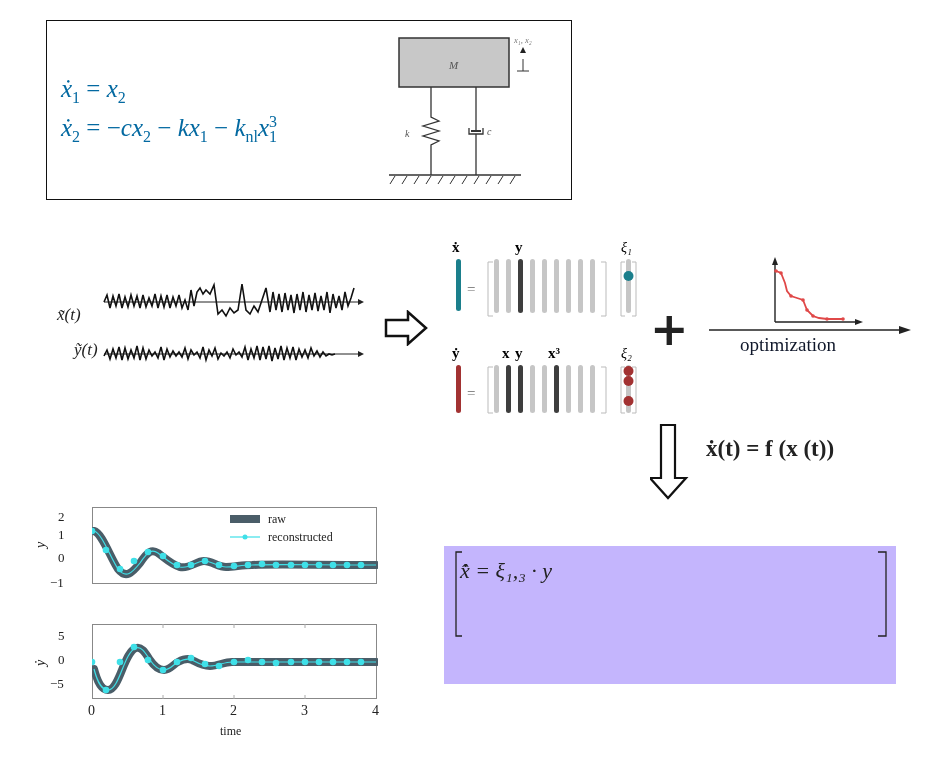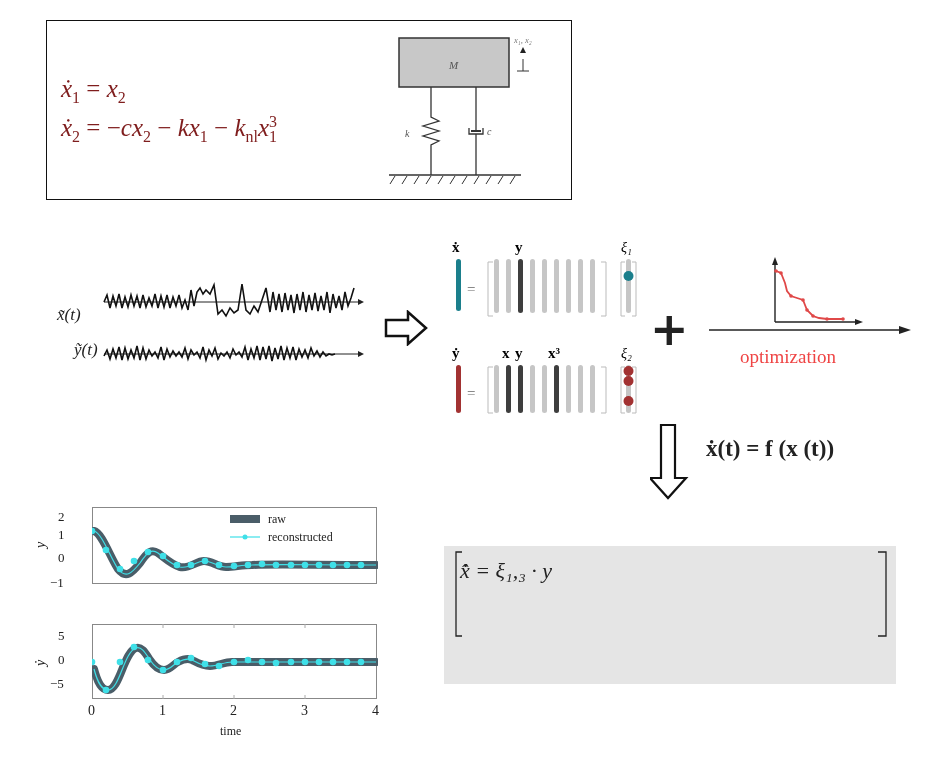--- a/index.html
+++ b/index.html
@@ -2,22 +2,22 @@
 <html><head>
 <meta charset="utf-8">
 <style>
   html, body { margin: 0; padding: 0; background: #ffffff; }
   body { width: 948px; height: 760px; position: relative; overflow: hidden;
          font-family: "DejaVu Serif", "Liberation Serif", serif; color: #222; }
   .abs { position: absolute; }
   .serif { font-family: "Liberation Serif", "DejaVu Serif", serif; }
   .ital { font-style: italic; }
   .sys-box { left: 46px; top: 20px; width: 526px; height: 180px; border: 1.5px solid #111; background: #fff; box-sizing: border-box; }
-  .eq-line { font-size: 25px; white-space: nowrap; color: #7f1d1d; }
-  .recon-box { left: 444px; top: 546px; width: 452px; height: 138px; background: #e5e5e5; }
+  .eq-line { font-size: 25px; white-space: nowrap; color: #0369a1; }
+  .recon-box { left: 444px; top: 546px; width: 452px; height: 138px; background: #c4b5fd; }
   .recon-eq { font-size: 22px; white-space: nowrap; }
   .recon-caption { font-size: 22px; font-weight: bold; white-space: nowrap; letter-spacing: 0.2px; }
   svg text { font-family: "Liberation Serif", "DejaVu Serif", serif; }
 </style>
 </head>
 <body>
 
 <div class="abs sys-box">
   <div class="abs eq-line serif ital" style="left:14px; top:54px;">
     <span>ẋ</span><sub style="font-size:16px;font-style:normal">1</sub>
@@ -150,21 +150,21 @@
       <circle cx="86" cy="41" r="1.8"></circle>
     <circle cx="98" cy="45" r="1.8"></circle>
       <circle cx="102" cy="55" r="1.8"></circle>
       <circle cx="108" cy="61" r="1.8"></circle>
     <circle cx="122" cy="64" r="1.8"></circle>
       <circle cx="138" cy="64" r="1.8"></circle>
   </g>
   <line x1="4" y1="75" x2="198" y2="75" stroke="#222" stroke-width="1.5"></line>
   <polygon points="194,71 206,75 194,79" fill="#222"></polygon>
 </svg>
-<div class="abs serif" style="left:740px; top:346px; font-size:19px; color:#ef4444;">optimization</div>
+<div class="abs serif" style="left:740px; top:334px; font-size:19px; color:#0f172a;">optimization</div>
 
 <svg class="abs" style="left:650px; top:422px;" width="40" height="80">
   <polygon points="11,3 25,3 25,56 36,56 18,76 0,56 11,56" fill="#fff" stroke="#111" stroke-width="2.2" stroke-linejoin="miter"></polygon>
 </svg>
 
 <div class="abs serif" style="left:706px; top:436px; font-size:23px;font-weight:bold;">
   <span>ẋ(t) = f (x (t))</span>
 </div>
 
 <div class="abs recon-box">

